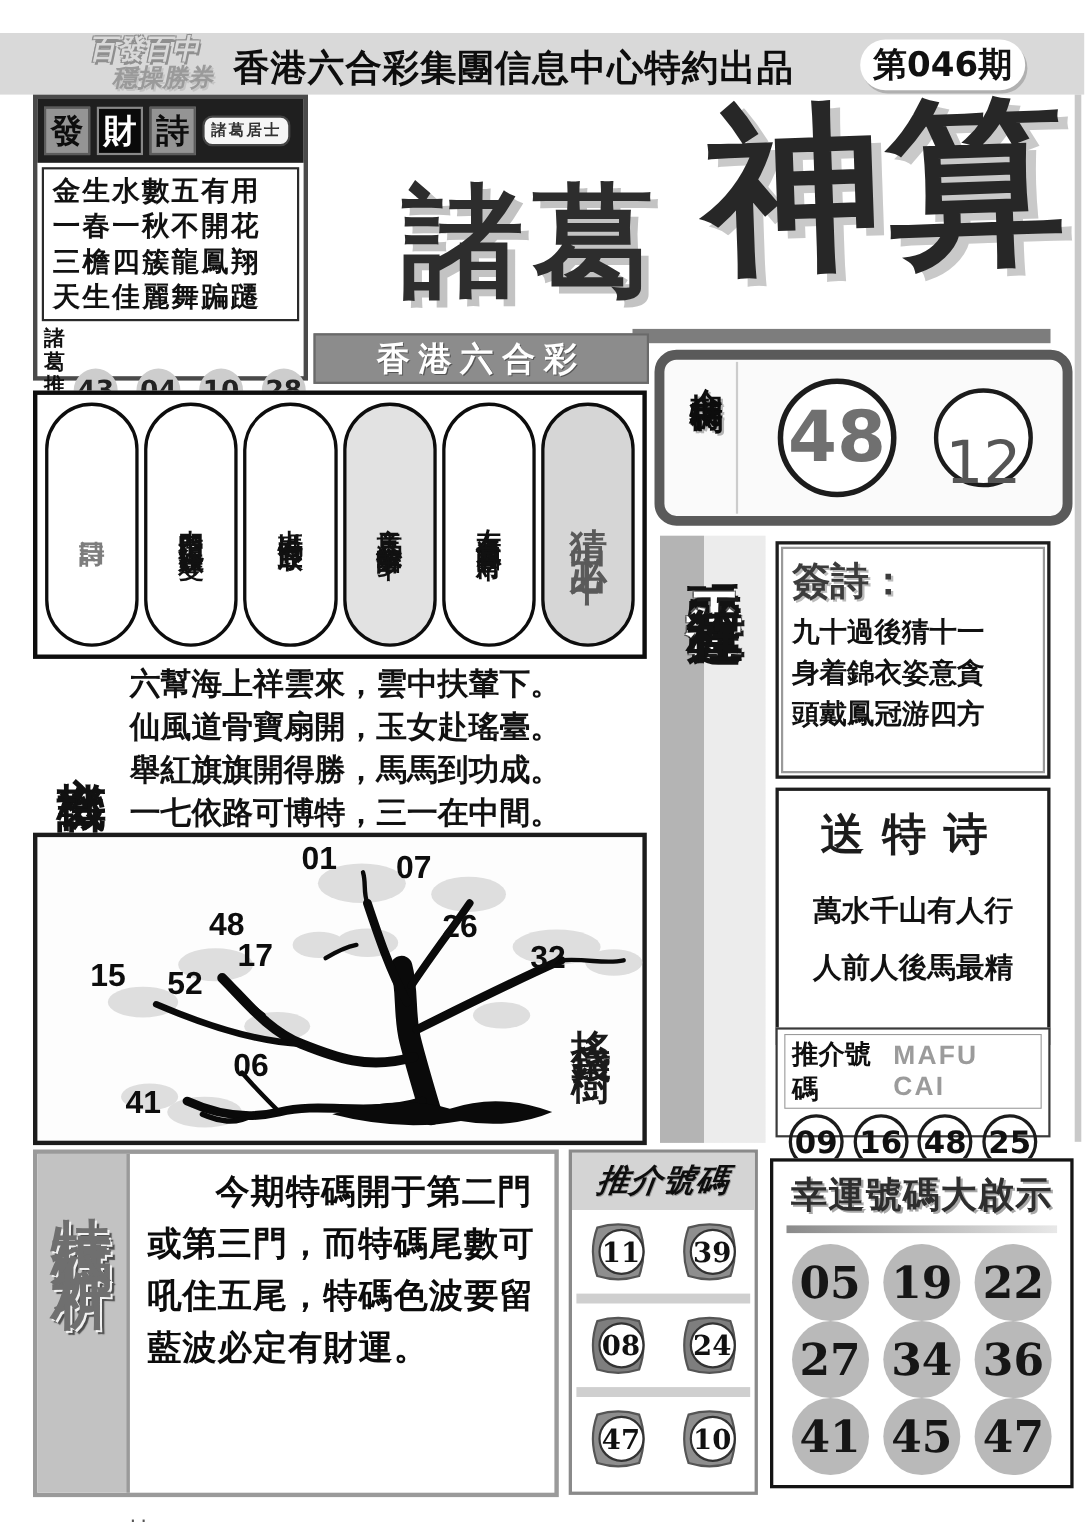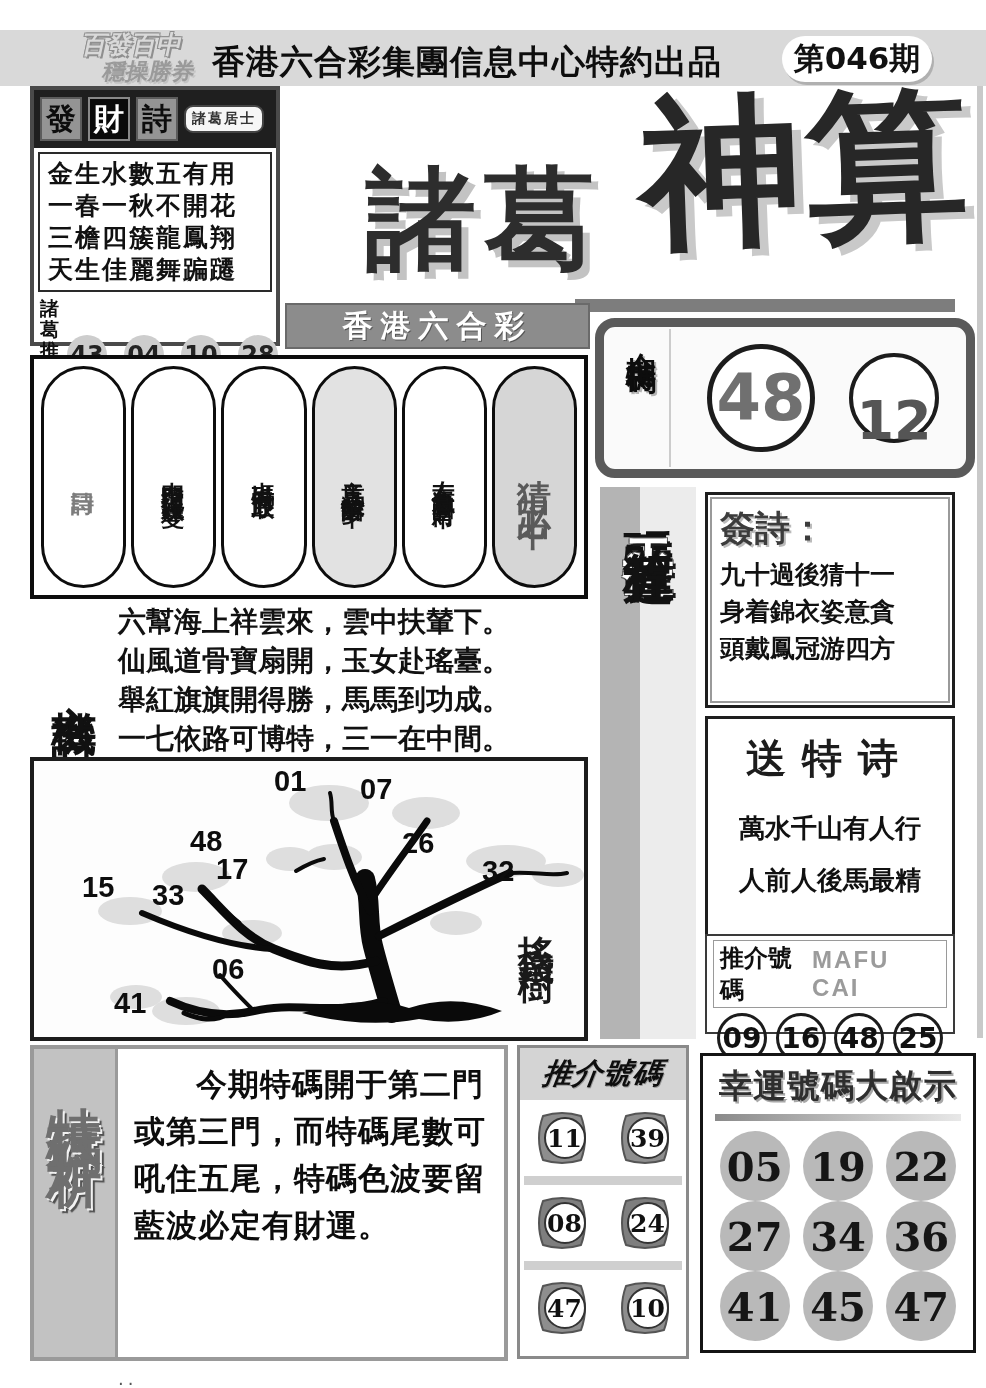--- a/index.html
+++ b/index.html
@@ -54,21 +54,21 @@
   
   .special { left:595px; top:318px; width:380px; height:160px; background:#fafafa;
     border:9px solid #5a5a5a; border-radius:20px; display:flex; align-items:center; }
   .vtext { writing-mode:vertical-rl; text-orientation:upright; }
   .special-label { font-size:30px; font-weight:900; letter-spacing:4px; margin:0 10px 0 16px;
     color:#0d0d0d; text-shadow:2px 2px 0 #b5b5b5; border-right:2px solid #ccc; padding-right:8px; height:138px; }
   .ball { border-radius:50%; background:#fff; display:flex; align-items:center; justify-content:center; }
   .ball-48 { width:108px; height:108px; border:5px solid #1c1c1c; margin-left:26px; }
   .ball-48 span { font-size:64px; font-weight:700; color:#707070; }
   .ball-12 { width:90px; height:90px; border:4px solid #1c1c1c; margin-left:34px; }
-  .ball-12 span { font-size:54px; font-weight:700; color:#555;margin-top:44px; }
+  .ball-12 span { font-size:54px; font-weight:400; color:#555;margin-top:44px; }
 
   
   .shiyue { left:30px; top:355px; width:558px; height:244px; border:4px solid #0d0d0d; background:#fff;
     display:flex; gap:5px; padding:7px; }
   .capsule { flex:1; border:3px solid #0d0d0d; border-radius:46px; display:flex;
     align-items:center; justify-content:center; background:#fff; }
   .capsule .vtext { font-size:23px; font-weight:700; letter-spacing:4px; }
   .cap-label { font-size:40px; font-weight:700; color:#7d7d7d; letter-spacing:40px; }
   .cap-gray { background:#e2e2e2; }
   .cap-final { background:#d6d6d6; }
@@ -271,21 +271,21 @@
       </g>
       <path d="M268 252 Q330 233 375 247 Q420 232 468 250 Q430 266 385 258 Q330 268 268 252 Z" fill="#0a0a0a"></path>
     </svg>
     <span class="tree-num" style="left:240px; top:4px">01</span>
     <span class="tree-num" style="left:326px; top:12px">07</span>
     <span class="tree-num" style="left:156px; top:64px">48</span>
     <span class="tree-num" style="left:182px; top:92px">17</span>
     <span class="tree-num" style="left:368px; top:66px">26</span>
     <span class="tree-num" style="left:448px; top:94px">32</span>
     <span class="tree-num" style="left:48px;  top:110px">15</span>
-    <span class="tree-num" style="left:118px; top:118px">33</span>
+    <span class="tree-num" style="left:118px; top:118px">52</span>
     <span class="tree-num" style="left:178px; top:192px">06</span>
     <span class="tree-num" style="left:80px;  top:226px">41</span>
     <span class="vtext tree-label">搖錢樹</span>
   </div>
 
   <div class="abs zhang-col">
     <div class="vtext">
       <span class="zc-solid">張天師</span><span class="zc-outline">十二生肖</span><span class="zc-solid">算運程</span>
     </div>
   </div>

